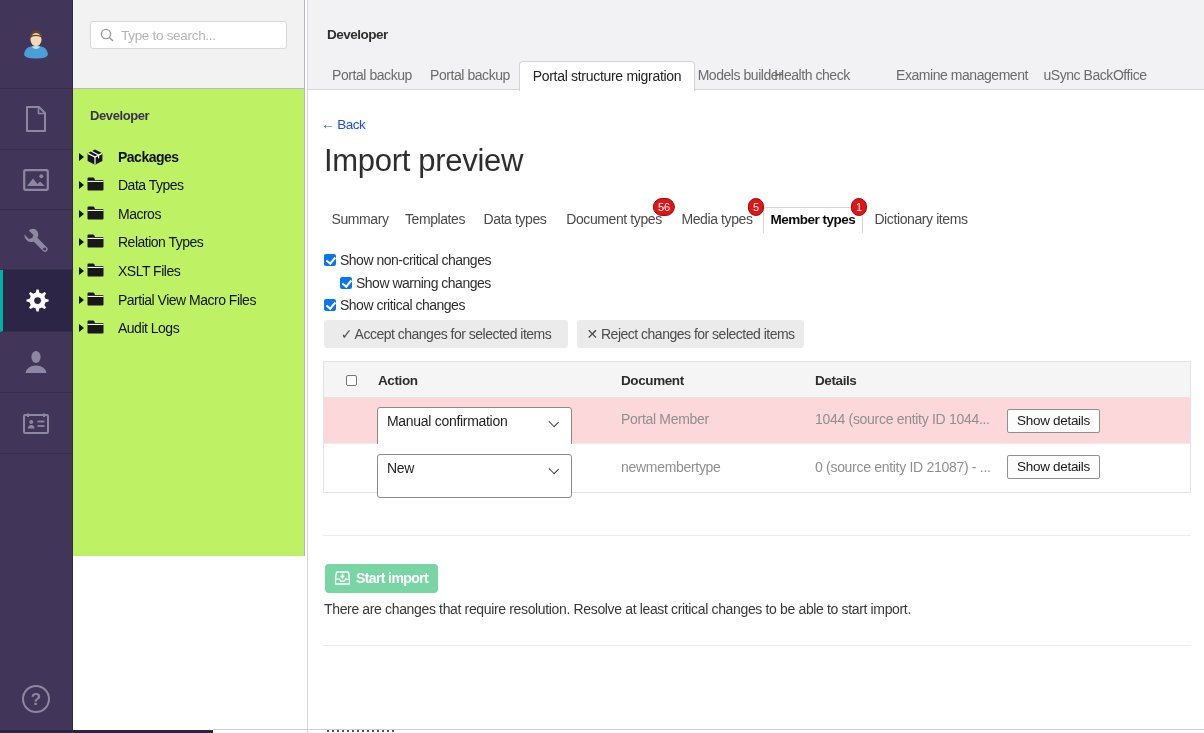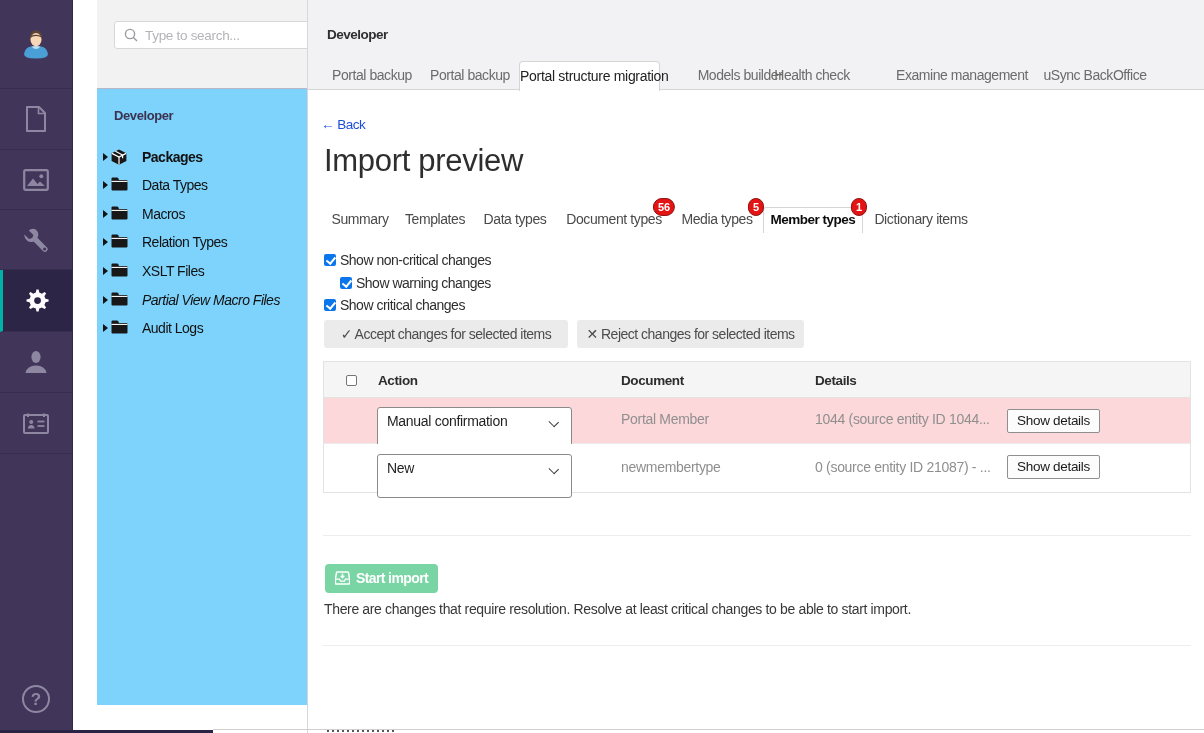--- a/index.html
+++ b/index.html
@@ -6,44 +6,44 @@
   html,body { width:1204px; height:733px; overflow:hidden; }
   body { font-family:"Liberation Sans", sans-serif; background:#fff; position:relative; }
 
   
   #sidebar { position:absolute; left:0; top:0; width:73px; height:733px; background:#41365a; border-right:1.5px solid #322a4e; }
   .scell { position:absolute; left:0; width:72px; border-bottom:1px solid #372e4e; display:flex; align-items:center; justify-content:center; }
   .scell svg { display:block; }
   #cell-active { background:#2d2546; border-left:3px solid #00b2a6; }
 
   
-  #tree { position:absolute; left:73px; top:0; width:232px; height:705px; background:#7dd3fc; border-right:1px solid #b7b3c2;margin-left:24px; }
+  #tree { position:absolute; left:73px; top:0; width:232px; height:556px; background:#bef264; border-right:1px solid #b7b3c2; }
   #treehead { position:absolute; left:0; top:0; width:231px; height:89px; background:#f2f2f3; border-bottom:1px solid #bab6c5; }
   #searchbox { position:absolute; left:17px; top:21px; width:197px; height:28px; background:#fff; border:1px solid #d8d8d8; border-radius:3px; display:flex; align-items:center; }
   #searchbox svg { margin-left:9px; }
   #searchbox span { color:#b4b4b8; font-size:13.5px; letter-spacing:-0.3px; margin-left:7px; }
   #treetitle { position:absolute; left:17px; top:108px; font-size:13px; letter-spacing:-0.4px; font-weight:bold; color:#3c3250; }
   .titem { position:absolute; left:0; width:232px; height:28px; }
   .titem .tri { position:absolute; left:6px; top:50%; margin-top:-4.5px; width:0; height:0; border-left:5.5px solid #141414; border-top:4.5px solid transparent; border-bottom:4.5px solid transparent; }
   .titem svg { position:absolute; left:14px; top:50%; margin-top:-8px; }
   .titem .lbl { position:absolute; left:45px; top:50%; transform:translateY(-50%); font-size:14px; letter-spacing:-0.5px; color:#111; white-space:nowrap; }
 
   
   #content { position:absolute; left:307px; top:0; width:897px; height:733px; background:#fff; border-left:1px solid #d8d5de; }
   #chead { position:absolute; left:0; top:0; width:897px; height:90px; background:#f2f2f4; border-bottom:1px solid #d5d5d5; }
   #chead .title { position:absolute; left:19px; top:27px; font-size:13.5px; letter-spacing:-0.5px; font-weight:bold; color:#2f2f2f; }
   .tab { position:absolute; top:67px; font-size:14px; letter-spacing:-0.45px; color:#6b6b6b; white-space:nowrap; transform:translateX(-50%); }
-  #activetab { position:absolute; left:211px; top:61px; width:141px; height:30px; background:#fff; border:1px solid #d5d5d5; border-bottom:none; border-radius:4px 4px 0 0; text-align:center; font-size:14px; letter-spacing:-0.3px; color:#222; line-height:28px; white-space:nowrap; }
+  #activetab { position:absolute; left:211px; top:61px; width:176px; height:30px; background:#fff; border:1px solid #d5d5d5; border-bottom:none; border-radius:4px 4px 0 0; text-align:center; font-size:14px; letter-spacing:-0.3px; color:#222; line-height:28px; white-space:nowrap; }
 
   #backlink { position:absolute; left:13px; top:117px; font-size:13.5px; letter-spacing:-0.5px; color:#1d4ed8; }
   #h1 { position:absolute; left:16px; top:143px; font-size:31px; line-height:1.18; font-weight:400; color:#2e2e2e; letter-spacing:-0.3px; }
 
   .stab { position:absolute; top:211px; font-size:14px; letter-spacing:-0.4px; color:#4a4a4a; white-space:nowrap; transform:translateX(-50%); }
   #stab-active { position:absolute; left:455px; top:207px; width:100px; height:26px; background:#fff; border:1px solid #d5d5d5; border-bottom:none; border-radius:3px 3px 0 0; text-align:center; font-size:13.5px; letter-spacing:-0.5px; font-weight:bold; color:#0c0c0c; line-height:24px; white-space:nowrap; }
-  .badge { position:absolute; top:198px; height:18px; min-width:16px; padding:0 4px; background:#e51414; border:1px solid #8f1212; border-radius:10px; color:#fff; font-size:11px; font-weight:bold; text-align:center; line-height:16px; transform:translateX(-50%); }
+  .badge { position:absolute; top:198px; height:18px; min-width:16px; padding:0 4px; background:#e51414; border:1px solid #8f1212; border-radius:10px; color:#fff; font-size:11px; font-weight:normal; text-align:center; line-height:16px; transform:translateX(-50%); }
 
   .chkrow { position:absolute; left:16px; height:16px; display:flex; align-items:center; }
   .chk { width:12px; height:12px; background:#0b76ec; border-radius:2px; position:relative; flex:none; }
   .chk:after { content:""; position:absolute; left:3.5px; top:1px; width:3.5px; height:7px; border:solid #fff; border-width:0 2px 2px 0; transform:rotate(40deg); }
   .chkrow span.lbl2 { margin-left:4px; font-size:14px; letter-spacing:-0.5px; color:#2e2e2e; white-space:nowrap; }
 
   .graybtn { position:absolute; top:320px; height:28px; background:#ebebeb; border-radius:3px; font-size:14px; letter-spacing:-0.5px; color:#4c4c4c; text-align:center; line-height:28px; white-space:nowrap; }
 
   #tbl { position:absolute; left:15px; top:361px; width:868px; height:132px; border:1px solid #e3e3e3; }
   #thead { position:absolute; left:0; top:0; width:866px; height:36px; background:#f5f5f6; border-bottom:1px solid #e3e3e3; }
@@ -184,21 +184,21 @@
     <span class="lbl">Relation Types</span>
   </div>
   <div class="titem" style="top:257px;">
     <span class="tri"></span>
     <svg width="17" height="14" viewBox="0 0 17 14">
         <path d="M0.5 1.5 Q0.5 0.5 1.5 0.5 L6 0.5 Q7 0.5 7.3 1.3 L8 3 L15.5 3 Q16.5 3 16.5 4 L16.5 12.5 Q16.5 13.5 15.5 13.5 L1.5 13.5 Q0.5 13.5 0.5 12.5 Z" fill="#181818"></path>
         <line x1="0.5" y1="4.4" x2="16.5" y2="4.4" stroke="#fff" stroke-width="1.1"></line>
       </svg>
     <span class="lbl">XSLT Files</span>
   </div>
-  <div class="titem" style="top:286px;font-style:italic;">
+  <div class="titem" style="top:286px;">
     <span class="tri"></span>
     <svg width="17" height="14" viewBox="0 0 17 14">
         <path d="M0.5 1.5 Q0.5 0.5 1.5 0.5 L6 0.5 Q7 0.5 7.3 1.3 L8 3 L15.5 3 Q16.5 3 16.5 4 L16.5 12.5 Q16.5 13.5 15.5 13.5 L1.5 13.5 Q0.5 13.5 0.5 12.5 Z" fill="#181818"></path>
         <line x1="0.5" y1="4.4" x2="16.5" y2="4.4" stroke="#fff" stroke-width="1.1"></line>
       </svg>
     <span class="lbl">Partial View Macro Files</span>
   </div>
   <div class="titem" style="top:314px;">
     <span class="tri"></span>
     <svg width="17" height="14" viewBox="0 0 17 14">

